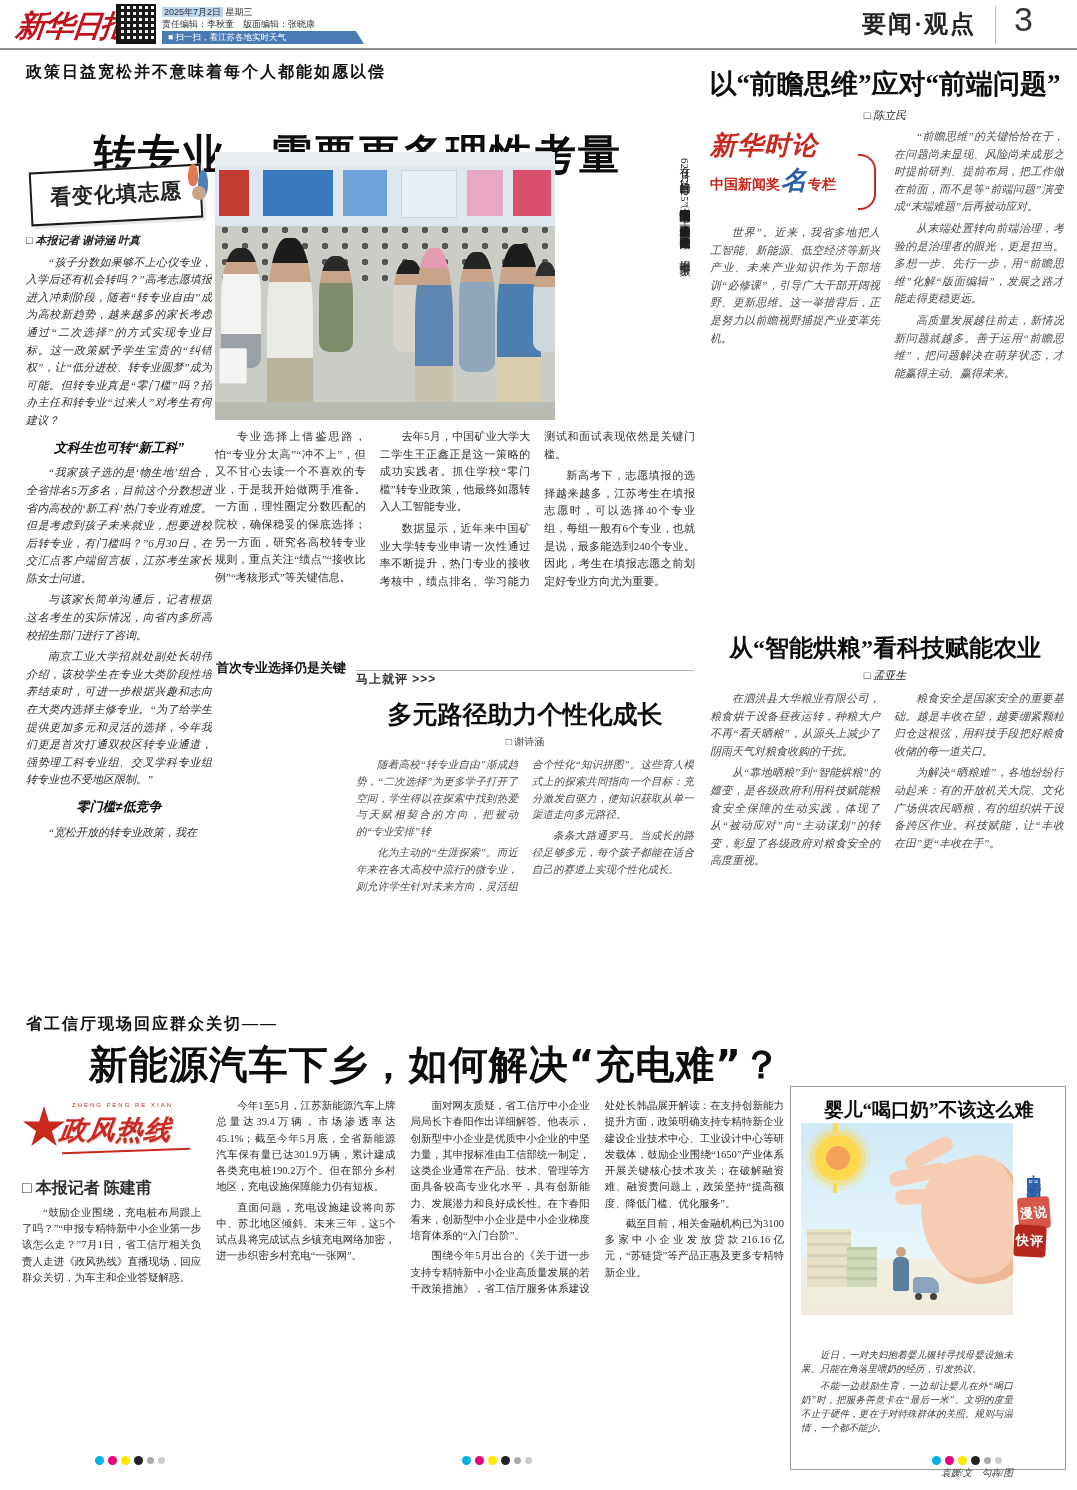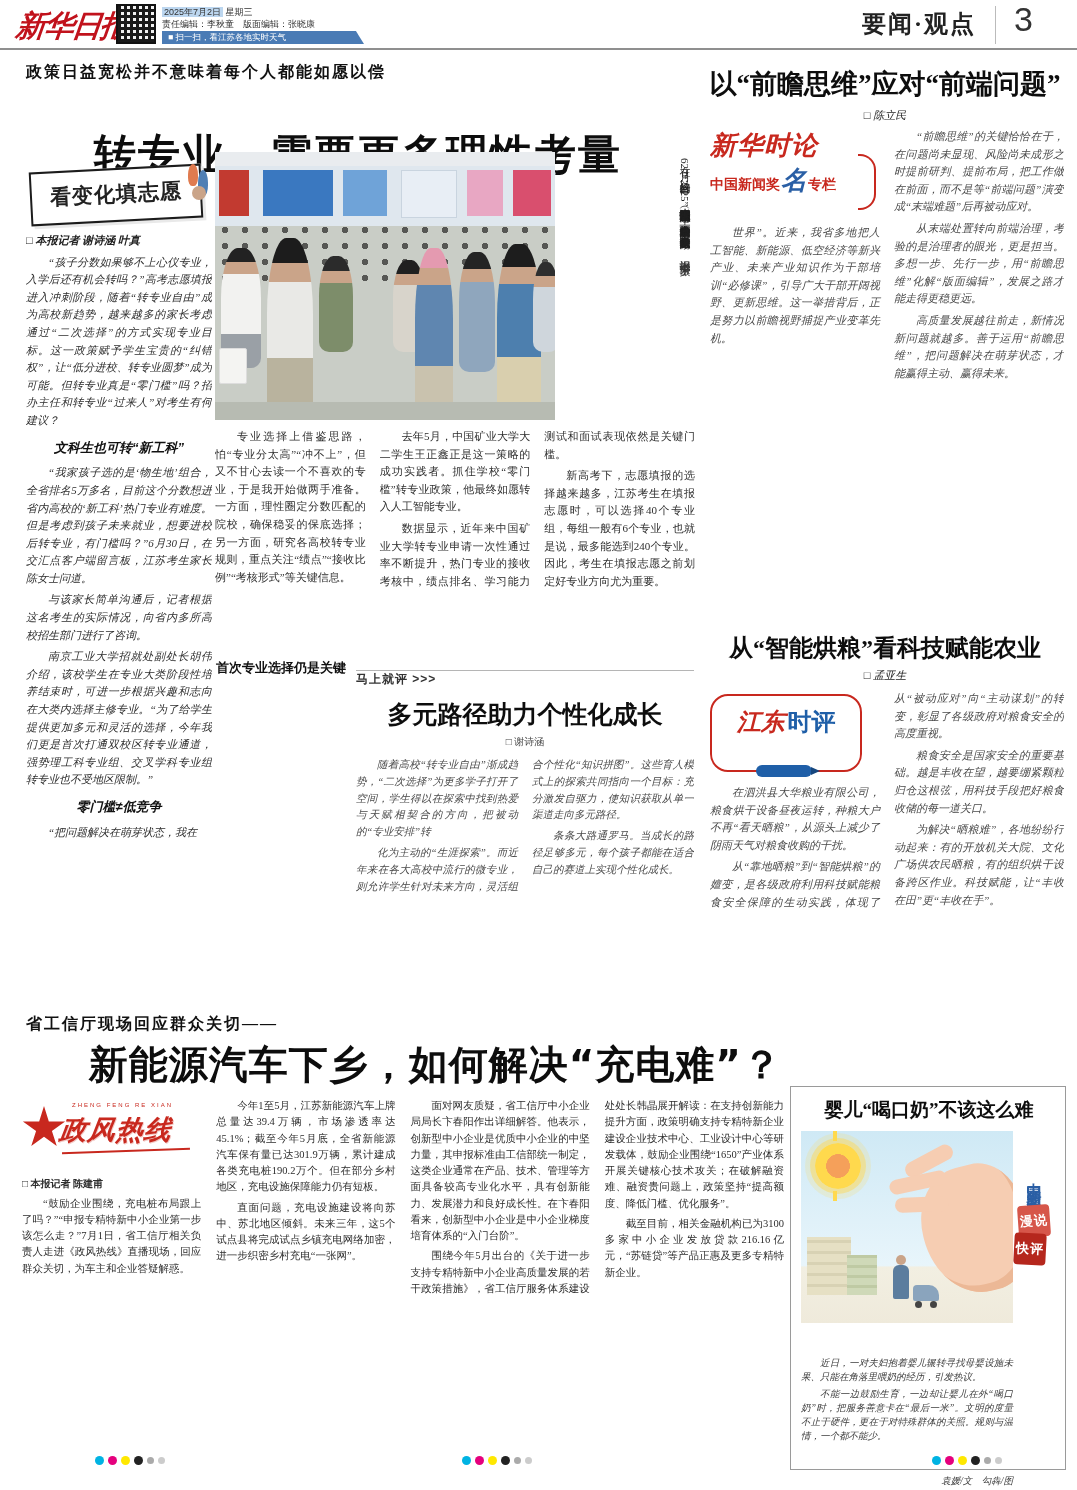--- a/index.html
+++ b/index.html
@@ -84,26 +84,26 @@
   .ev-body p{line-height:1.55;}
   .zf{width:180px;height:70px;position:relative;break-inside:avoid;margin-bottom:8px;}
   .zf .star{position:absolute;left:0;top:8px;width:44px;height:44px;background:#c8281e;
       clip-path:polygon(50% 0,61% 35%,98% 35%,68% 57%,79% 91%,50% 70%,21% 91%,32% 57%,2% 35%,39% 35%);}
   .zf .en{position:absolute;left:50px;top:4px;font-family:"Liberation Sans",sans-serif;
       font-size:6px;color:#c8281e;letter-spacing:2px;}
   .zf .txt{position:absolute;left:38px;top:14px;font-size:27px;font-weight:900;color:#c8281e;
       font-style:italic;transform:skewX(-8deg);letter-spacing:1px;white-space:nowrap;
       text-shadow:1px 1px 0 #f3c8c4;}
   .zf .under{position:absolute;left:40px;top:52px;width:128px;height:2px;background:#c8281e;transform:rotate(-2deg);}
-  .ev-byline{font-weight:bold;margin:2px 0 8px;break-inside:avoid;font-size:10px;}
+  .ev-byline{font-weight:bold;margin:2px 0 8px;break-inside:avoid;font-size:16px;}
 
   
   .cartoon-box{left:790px;top:1086px;width:276px;height:384px;border:1px solid #9a9a9a;
       box-sizing:border-box;padding:10px 8px 8px 10px;display:flex;flex-direction:column;}
-  .cb-head{text-align:center;font-size:19px;font-weight:bold;color:#0d0d0d;margin-bottom:8px;}
+  .cb-head{text-align:center;font-size:19px;font-weight:bold;color:#0d0d0d;}
   .cb-row{display:flex;flex:1;}
   .cb-main{width:212px;display:flex;flex-direction:column;gap:27px;}
   .cartoon{position:relative;width:212px;height:192px;background:linear-gradient(#cfe9f5 0%,#e8f5fb 70%,#f2efe2 71%,#efeadb 100%);overflow:hidden;}
   .sun{position:absolute;left:14px;top:12px;width:46px;height:46px;border-radius:50%;
       background:radial-gradient(circle at 50% 50%,#f5a05a 0 36%,#ffd94d 37% 100%);
       box-shadow:0 0 0 5px rgba(255,214,80,.45),0 0 0 10px rgba(255,214,80,.18);}
   .sun:before,.sun:after{content:"";position:absolute;left:18px;top:-12px;width:4px;height:10px;background:#ffd94d;}
   .sun:after{top:48px;}
   .bldg1{position:absolute;left:6px;bottom:28px;width:44px;height:58px;background:
       repeating-linear-gradient(0deg,#e6e0c4 0 8px,#d8d2b4 8px 11px);}
@@ -178,21 +178,21 @@
   </div>
 
   <div class="abs left-col coltext">
     <p class="byline" style="text-indent:0;font-weight:bold;">□ 本报记者 谢诗涵 叶真</p>
     <p>“孩子分数如果够不上心仪专业，入学后还有机会转吗？”高考志愿填报进入冲刺阶段，随着“转专业自由”成为高校新趋势，越来越多的家长考虑通过“二次选择”的方式实现专业目标。这一政策赋予学生宝贵的“纠错权”，让“低分进校、转专业圆梦”成为可能。但转专业真是“零门槛”吗？招办主任和转专业“过来人”对考生有何建议？</p>
     <p class="sub">文科生也可转“新工科”</p>
     <p>“我家孩子选的是‘物生地’组合，全省排名5万多名，目前这个分数想进省内高校的‘新工科’热门专业有难度。但是考虑到孩子未来就业，想要进校后转专业，有门槛吗？”6月30日，在交汇点客户端留言板，江苏考生家长陈女士问道。</p>
     <p>与该家长简单沟通后，记者根据这名考生的实际情况，向省内多所高校招生部门进行了咨询。</p>
     <p>南京工业大学招就处副处长胡伟介绍，该校学生在专业大类阶段性培养结束时，可进一步根据兴趣和志向在大类内选择主修专业。“为了给学生提供更加多元和灵活的选择，今年我们更是首次打通双校区转专业通道，强势理工科专业组、交叉学科专业组转专业也不受地区限制。”</p>
     <p class="sub">零门槛≠低竞争</p>
-    <p>“把问题解决在萌芽状态，我在</p>
+    <p>“宽松开放的转专业政策，我在</p>
   </div>
 
   <div class="abs photo">
     <div class="ph-ceiling"></div>
     <div class="ph-boothband"></div>
     <div class="ph-ban" style="left:4px;width:30px;background:#c23a30;"></div>
     <div class="ph-ban" style="left:48px;width:70px;background:#3a78c0;"></div>
     <div class="ph-ban" style="left:128px;width:44px;background:#6fa3d8;"></div>
     <div class="ph-ban" style="left:186px;width:54px;background:#e8eef5;border:1px solid #c9d4df;"></div>
     <div class="ph-ban" style="left:252px;width:36px;background:#e8a7c3;"></div>
@@ -250,25 +250,20 @@
     </div>
     <p>世界”。近来，我省多地把人工智能、新能源、低空经济等新兴产业、未来产业知识作为干部培训“必修课”，引导广大干部开阔视野、更新思维。这一举措背后，正是努力以前瞻视野捕捉产业变革先机。</p>
     <p>“前瞻思维”的关键恰恰在于，在问题尚未显现、风险尚未成形之时提前研判、提前布局，把工作做在前面，而不是等“前端问题”演变成“末端难题”后再被动应对。</p>
     <p>从末端处置转向前端治理，考验的是治理者的眼光，更是担当。多想一步、先行一步，用“前瞻思维”化解“版面编辑”，发展之路才能走得更稳更远。</p>
     <p>高质量发展越往前走，新情况新问题就越多。善于运用“前瞻思维”，把问题解决在萌芽状态，才能赢得主动、赢得未来。</p>
   </div>
 
   <div class="abs op2-head">从“智能烘粮”看科技赋能农业</div>
   <div class="abs op2-byline">□ 孟亚生</div>
   <div class="abs op2-body coltext italic-body">
-    <div class="jd">
-      <span class="p1">江东</span>
-      <span class="p2">时评</span>
-      <div class="pen"></div>
-    </div>
     <p>在泗洪县大华粮业有限公司，粮食烘干设备昼夜运转，种粮大户不再“看天晒粮”，从源头上减少了阴雨天气对粮食收购的干扰。</p>
     <p>从“靠地晒粮”到“智能烘粮”的嬗变，是各级政府利用科技赋能粮食安全保障的生动实践，体现了从“被动应对”向“主动谋划”的转变，彰显了各级政府对粮食安全的高度重视。</p>
     <p>粮食安全是国家安全的重要基础。越是丰收在望，越要绷紧颗粒归仓这根弦，用科技手段把好粮食收储的每一道关口。</p>
     <p>为解决“晒粮难”，各地纷纷行动起来：有的开放机关大院、文化广场供农民晒粮，有的组织烘干设备跨区作业。科技赋能，让“丰收在田”更“丰收在手”。</p>
   </div>
 
   <div class="abs kicker ev-kicker">省工信厅现场回应群众关切——</div>
   <div class="abs main-headline ev-head">新能源汽车下乡，如何解决“充电难”？</div>
   <div class="abs ev-body coltext">
     <div class="zf">

